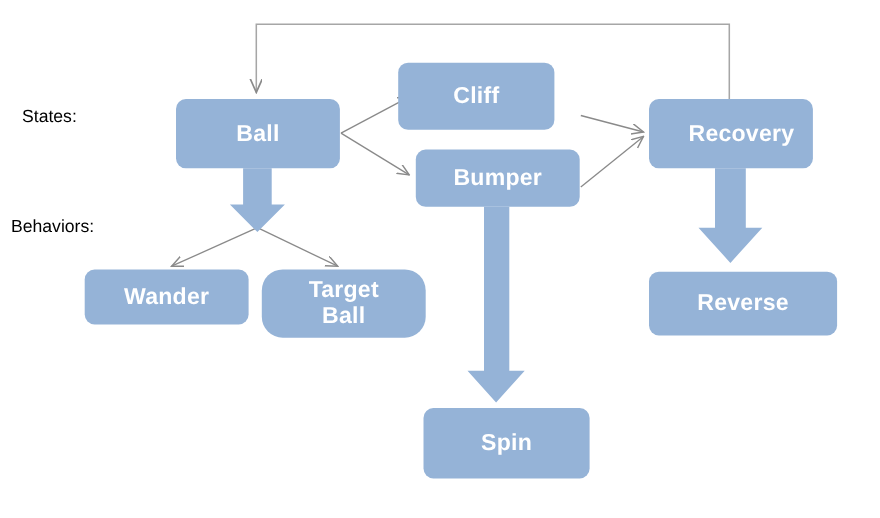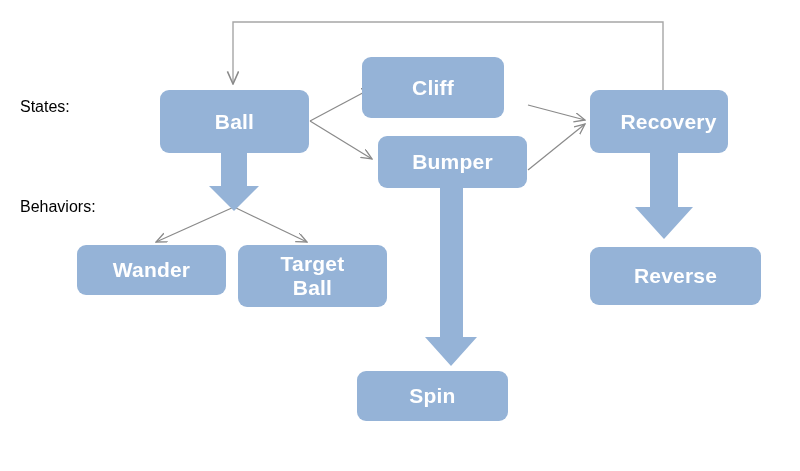--- a/index.html
+++ b/index.html
@@ -99,48 +99,48 @@
       <path d="M440,188 L463,188 L463,337 L477,337 L451,366 L425,337 L440,337 Z" fill="#95B3D7"></path>
     </g>
 
     <g>
       <path d="M650,153 L678,153 L678,207 L693,207 L664,239 L635,207 L650,207 Z" fill="#95B3D7"></path>
     </g>
   </svg>
 
   <div class="row-label" style="left:20px; top:98px;">States:</div>
 
-  <div class="row-label" style="left:20px; top:198px;text-align:center;">Behaviors:</div>
+  <div class="row-label" style="left:10px; top:198px;text-align:center;">Behaviors:</div>
 
   <div class="node" style="left:160px; top:90px; width:149px; height:63px;">
     <span class="node-label">Ball</span>
   </div>
 
   <div class="node" style="left:362px; top:57px; width:142px; height:61px;">
     <span class="node-label">Cliff</span>
   </div>
 
   <div class="node" style="left:378px; top:136px; width:149px; height:52px;">
     <span class="node-label">Bumper</span>
   </div>
 
-  <div class="node" style="left:590px; top:90px; width:138px; height:63px;padding-left:19px;">
+  <div class="node" style="left:590px; top:90px; width:149px; height:63px;padding-left:19px;">
     <span class="node-label">Recovery</span>
   </div>
 
   <div class="node" style="left:77px; top:245px; width:149px; height:50px;">
     <span class="node-label">Wander</span>
   </div>
 
-  <div class="node" style="left:238px; top:245px; width:149px; height:62px;">
+  <div class="node" style="left:238px; top:245px; width:149px; height:62px;border-radius:19px;">
     <span class="node-label">Target
 Ball</span>
   </div>
 
-  <div class="node" style="left:357px; top:371px; width:151px; height:50px;">
+  <div class="node" style="left:385px; top:371px; width:151px; height:64px;">
     <span class="node-label">Spin</span>
   </div>
 
   <div class="node" style="left:590px; top:247px; width:171px; height:58px;">
     <span class="node-label">Reverse</span>
   </div>
 
 </div>
 
 </body></html>

